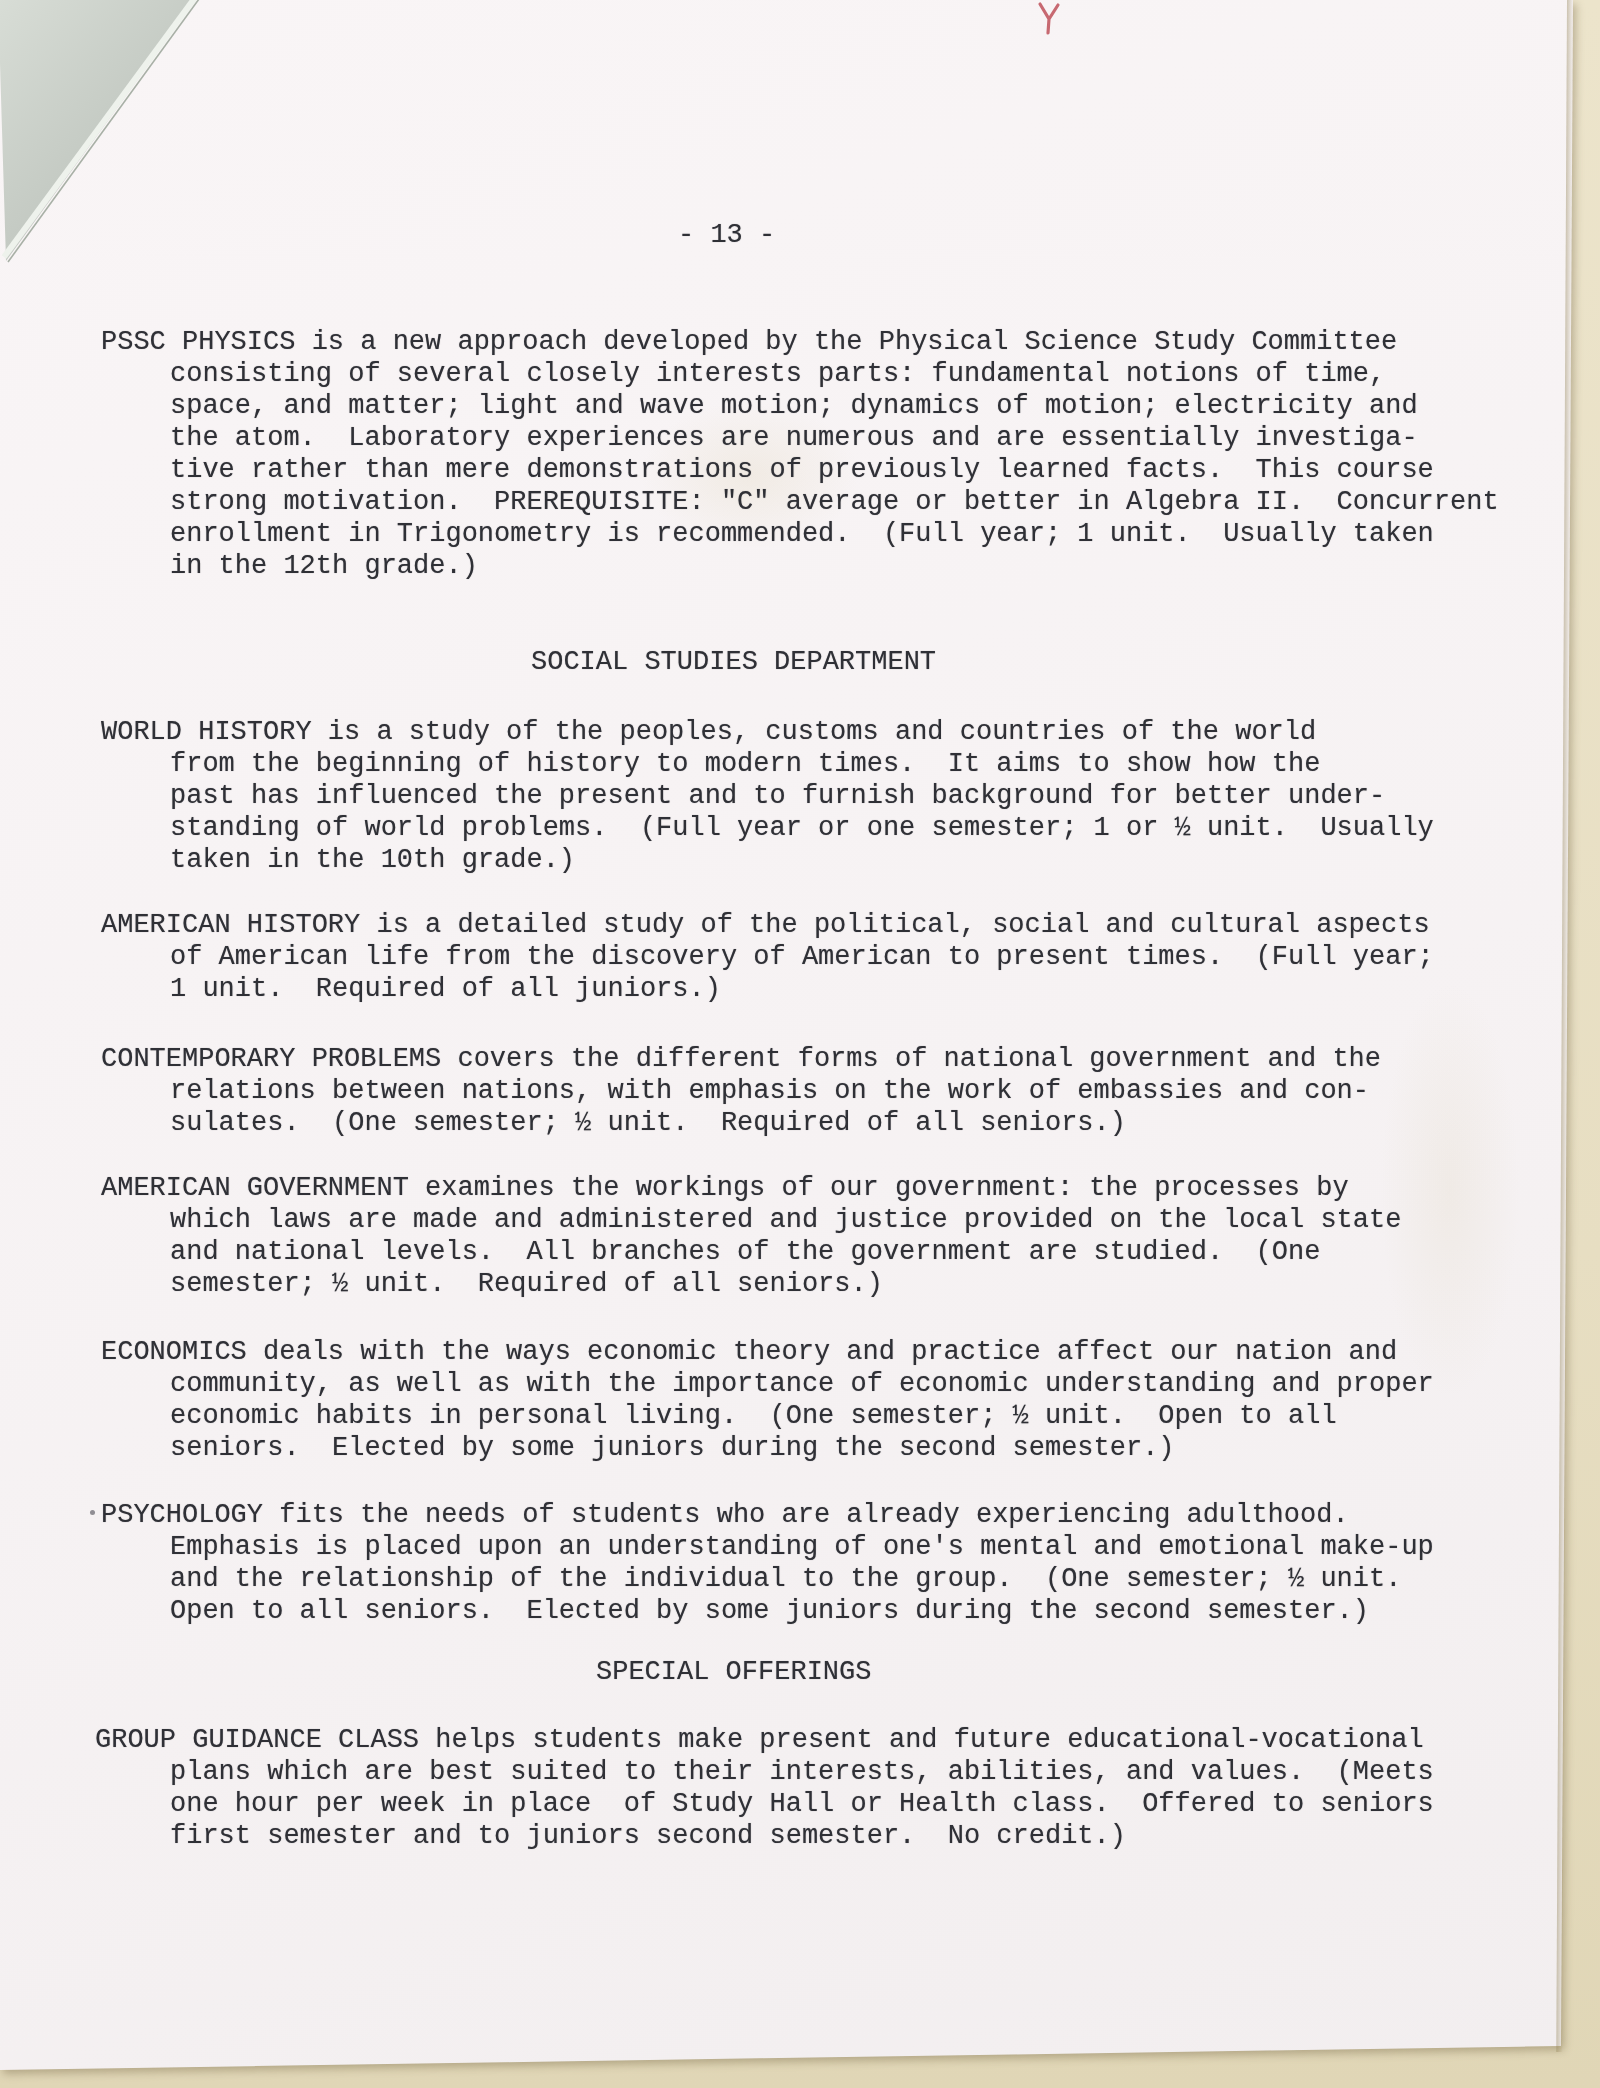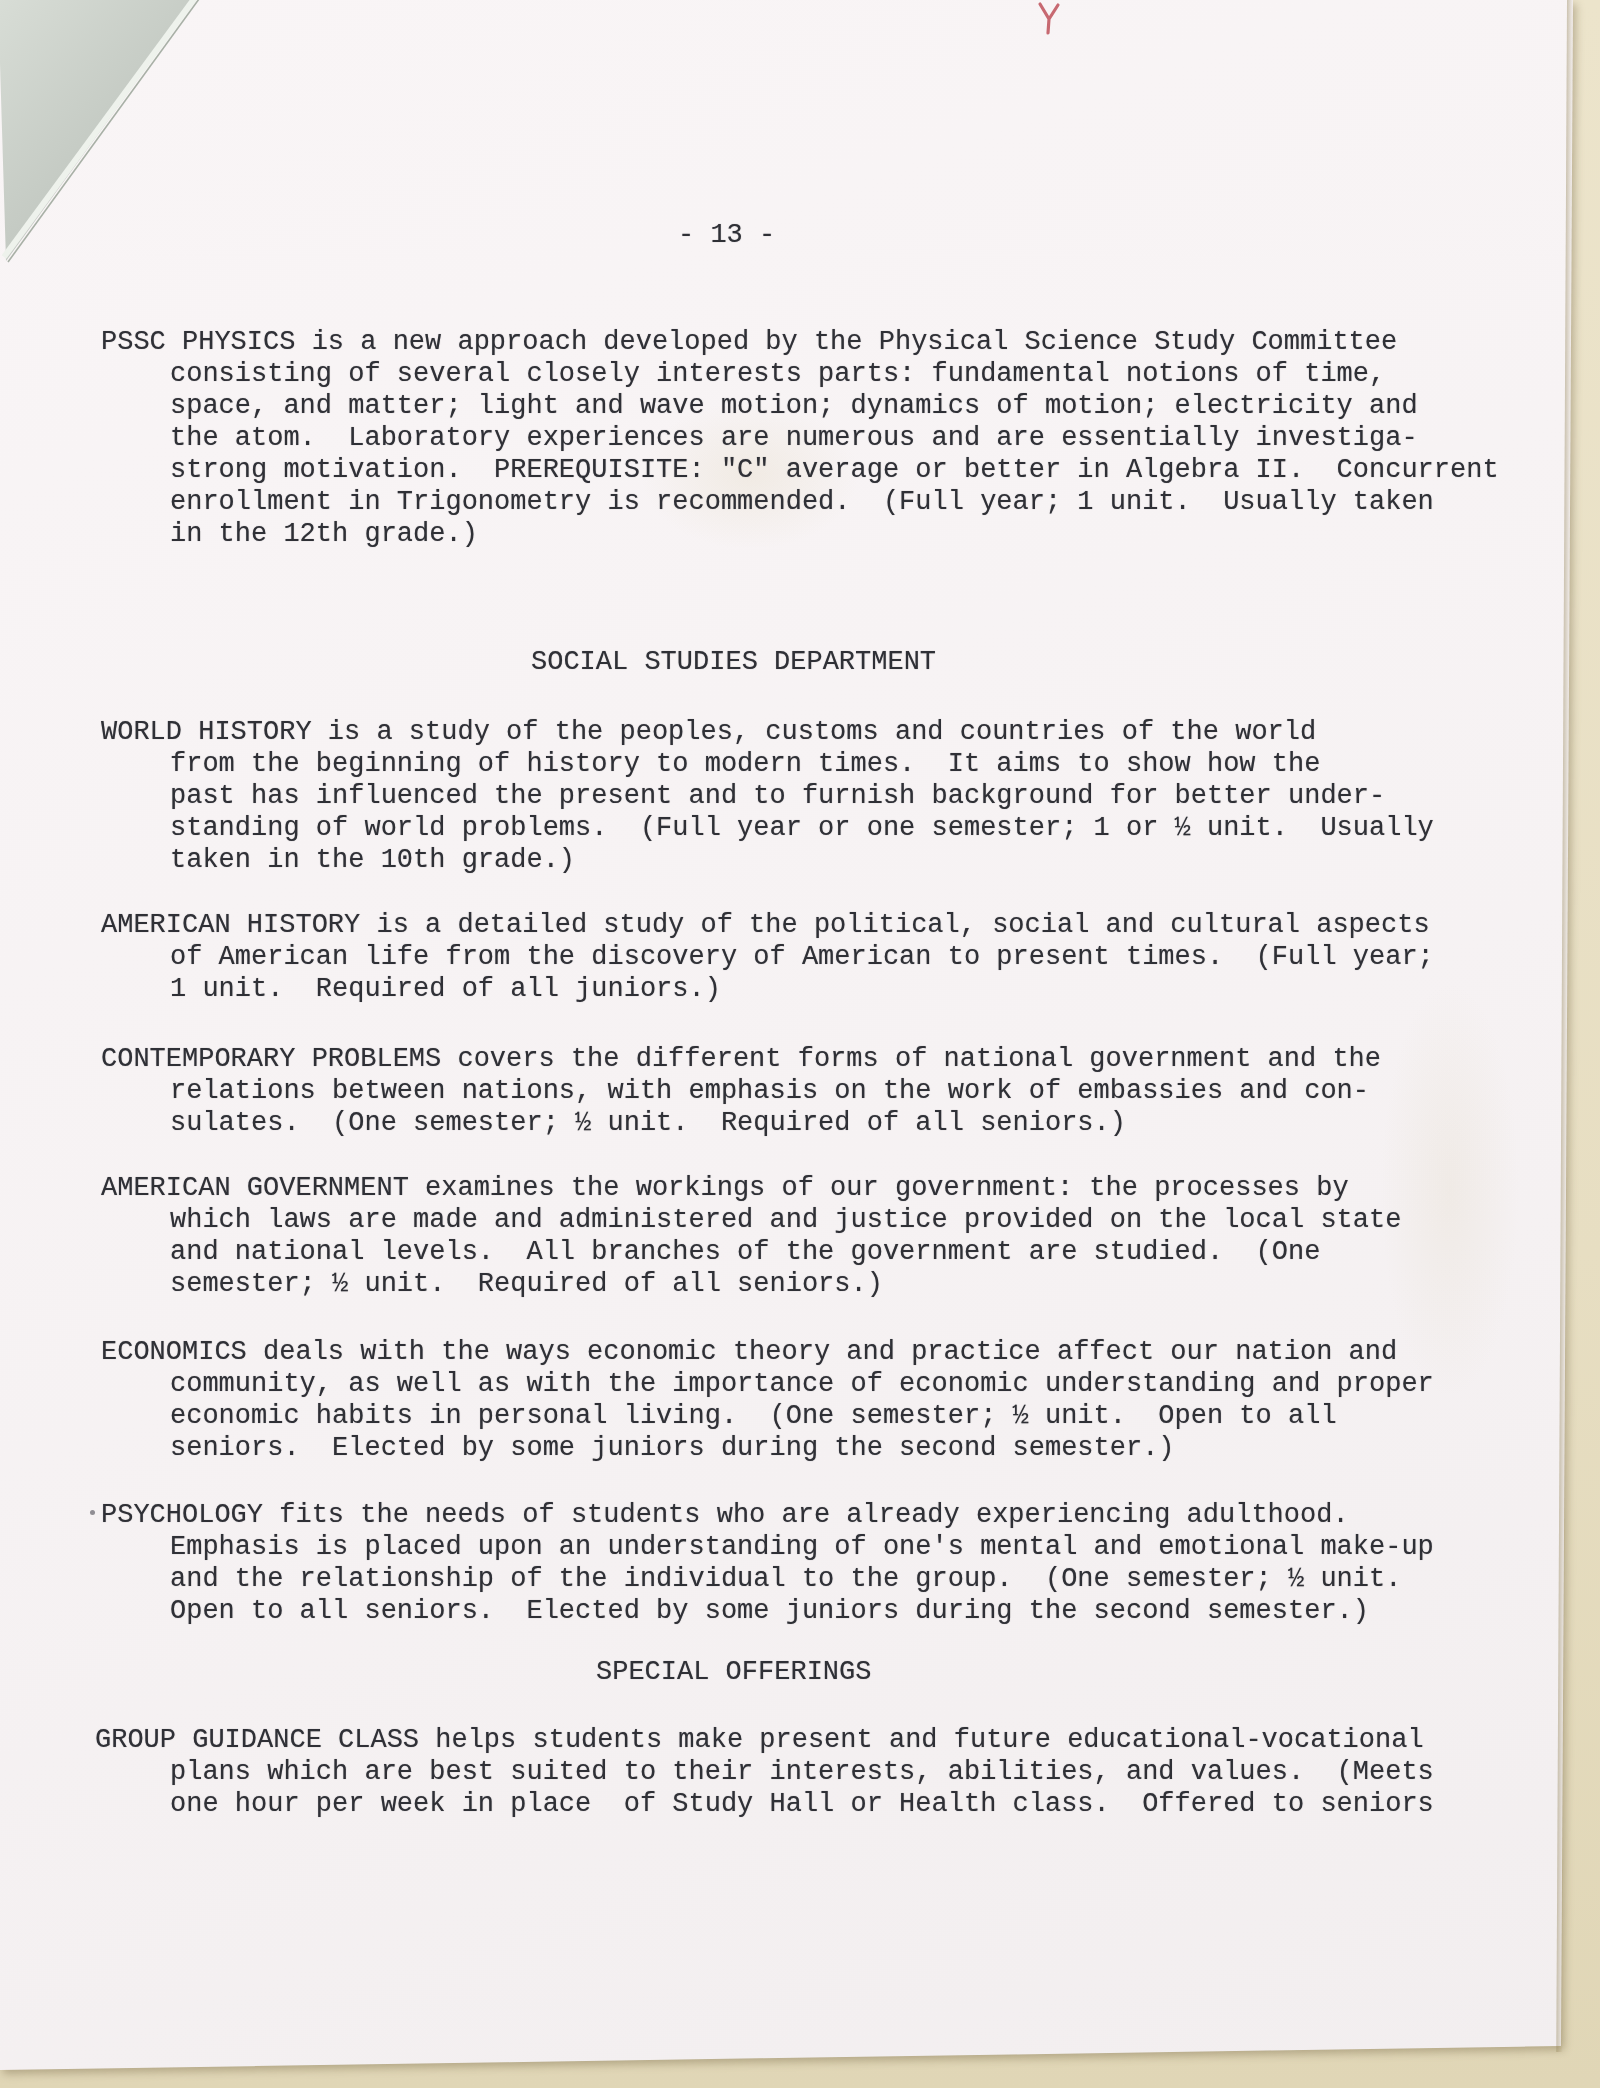--- a/index.html
+++ b/index.html
@@ -92,20 +92,21 @@
         <path d="M5 3 L14 18 L23 4 M14 18 L13 32" fill="none" stroke="#b4333e" stroke-width="3.2" stroke-linecap="round" opacity="0.72"></path>
       </svg>
 
       <div class="heading pos-pageno">- 13 -</div>
 
       <section class="para pos-p1">
         <div class="line first">PSSC PHYSICS is a new approach developed by the Physical Science Study Committee</div>
         <div class="line">consisting of several closely interests parts: fundamental notions of time,</div>
         <div class="line">space, and matter; light and wave motion; dynamics of motion; electricity and</div>
         <div class="line">the atom.  Laboratory experiences are numerous and are essentially investiga-</div>
+        <div class="line">tive rather than mere demonstrations of previously learned facts.  This course</div>
         <div class="line">strong motivation.  PREREQUISITE: "C" average or better in Algebra II.  Concurrent</div>
         <div class="line">enrollment in Trigonometry is recommended.  (Full year; 1 unit.  Usually taken</div>
         <div class="line">in the 12th grade.)</div>
       </section>
 
       <div class="heading pos-ss">SOCIAL STUDIES DEPARTMENT</div>
 
       <section class="para pos-wh">
         <div class="line first">WORLD HISTORY is a study of the peoples, customs and countries of the world</div>
         <div class="line">from the beginning of history to modern times.  It aims to show how the</div>
@@ -146,18 +147,19 @@
         <div class="line">and the relationship of the individual to the group.  (One semester; ½ unit.</div>
         <div class="line">Open to all seniors.  Elected by some juniors during the second semester.)</div>
       </section>
 
       <div class="heading pos-so">SPECIAL OFFERINGS</div>
 
       <section class="para para-gg pos-gg">
         <div class="line first">GROUP GUIDANCE CLASS helps students make present and future educational-vocational</div>
         <div class="line">plans which are best suited to their interests, abilities, and values.  (Meets</div>
         <div class="line">one hour per week in place  of Study Hall or Health class.  Offered to seniors</div>
+        <div class="line">first semester and to juniors second semester.  No credit.)</div>
       </section>
 
     </div>
   </div>
   <div class="page-edge"></div>
 </div>
 
 </body></html>

